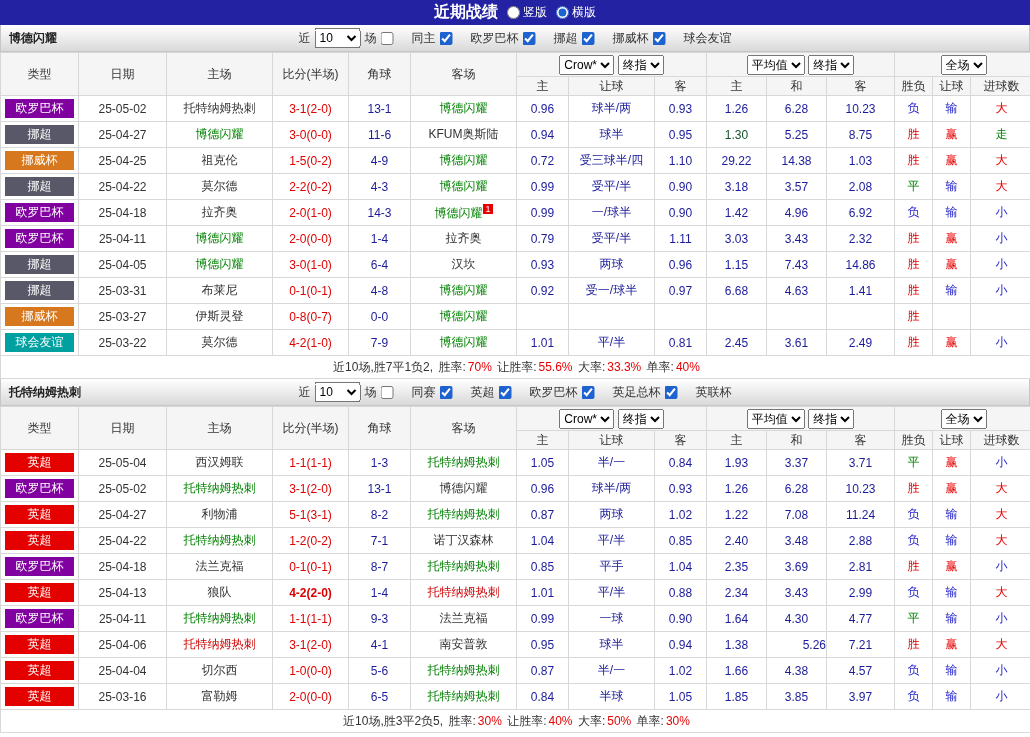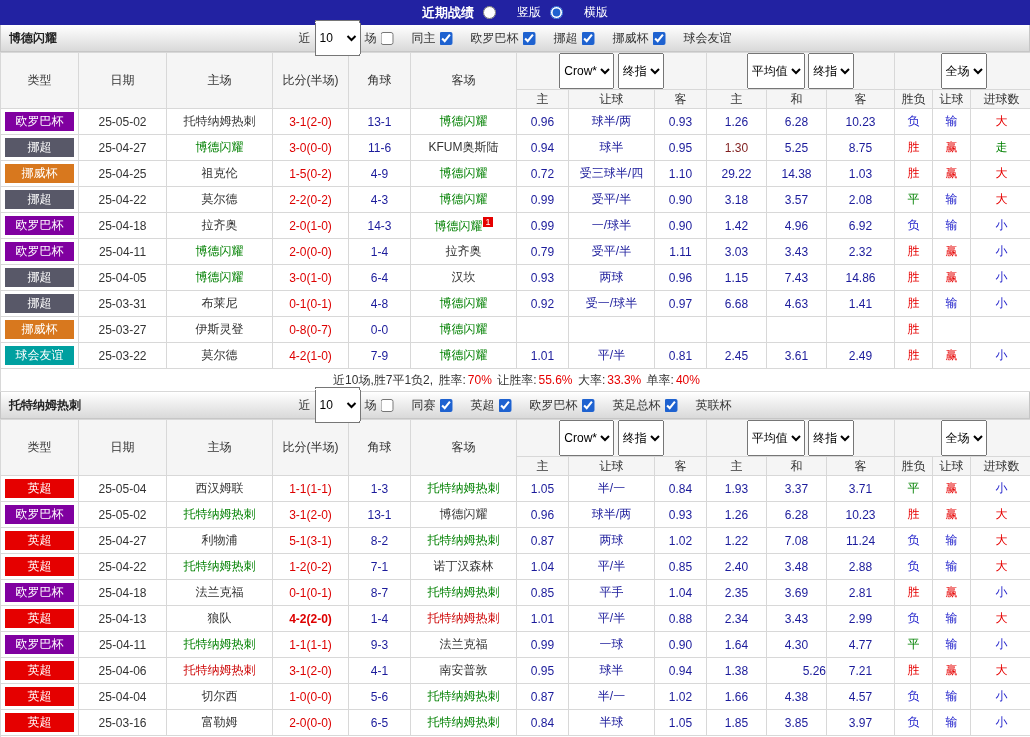--- a/index.html
+++ b/index.html
@@ -2,29 +2,29 @@
 <html><head>
 <meta charset="utf-8">
 <style>
   * { box-sizing: border-box; }
   html,body { margin:0; padding:0; }
   body {
     width:1030px; background:#fff; color:#333;
     font-family:"Liberation Sans","DejaVu Sans",sans-serif; font-size:12px;
   }
   input[type=radio], input[type=checkbox] { width:13px; height:13px; margin:0; accent-color:#1e62d0; }
-  select { font-size:12px; height:36px; font-family:"Liberation Sans","DejaVu Sans",sans-serif; }
+  select { font-size:12px; height:20px; font-family:"Liberation Sans","DejaVu Sans",sans-serif; }
 
   
   .topbar {
     height:25px; background:#2222a2; color:#fff;
     display:flex; align-items:center; justify-content:center; gap:9px;
   }
-  .topbar .title { font-weight:bold; font-size:13px;font-family:Liberation Serif, serif; }
-  .radio-opt { display:inline-flex; align-items:center; gap:21px; cursor:pointer; color:#fff; }
+  .topbar .title { font-weight:bold; font-size:16px;font-family:Liberation Serif, serif; }
+  .radio-opt { display:inline-flex; align-items:center; gap:3px; cursor:pointer; color:#fff; }
 
   
   .sec-head {
     position:relative; height:27px;
     background:linear-gradient(#ffffff,#d9d9d9);
     border:1px solid #c6c6c6; border-top:none;
     display:flex; align-items:center;
   }
   .sec-head .team { font-weight:bold; color:#222; padding-left:8px; }
   .controls {
@@ -169,21 +169,21 @@
             <span class="badge" style="background: rgb(88, 88, 104);">挪超</span>
           </td>
           <td>25-04-27</td>
           <td class="team"><span class="tname" style="color: rgb(0, 128, 0);">博德闪耀</span></td>
           <td style="color: rgb(221, 0, 0);">3-0(0-0)</td>
           <td style="color: rgb(27, 27, 155);">11-6</td>
           <td class="team"><span class="tname">KFUM奥斯陆</span></td>
           <td style="color: rgb(27, 27, 155);">0.94</td>
           <td style="color: rgb(27, 27, 155);">球半</td>
           <td style="color: rgb(27, 27, 155);">0.95</td>
-          <td style="color: #7f1d1d;">1.30</td>
+          <td style="color: #14532d;">1.30</td>
           <td style="color: rgb(27, 27, 155);">5.25</td>
           <td style="color: rgb(27, 27, 155);">8.75</td>
           <td style="color: rgb(230, 0, 0);">胜</td>
           <td style="color: rgb(230, 0, 0);">赢</td>
           <td style="color: rgb(0, 128, 0);">走</td>
         </tr>
         <tr>
           <td>
             <span class="badge" style="background: rgb(216, 120, 30);">挪威杯</span>
           </td>

